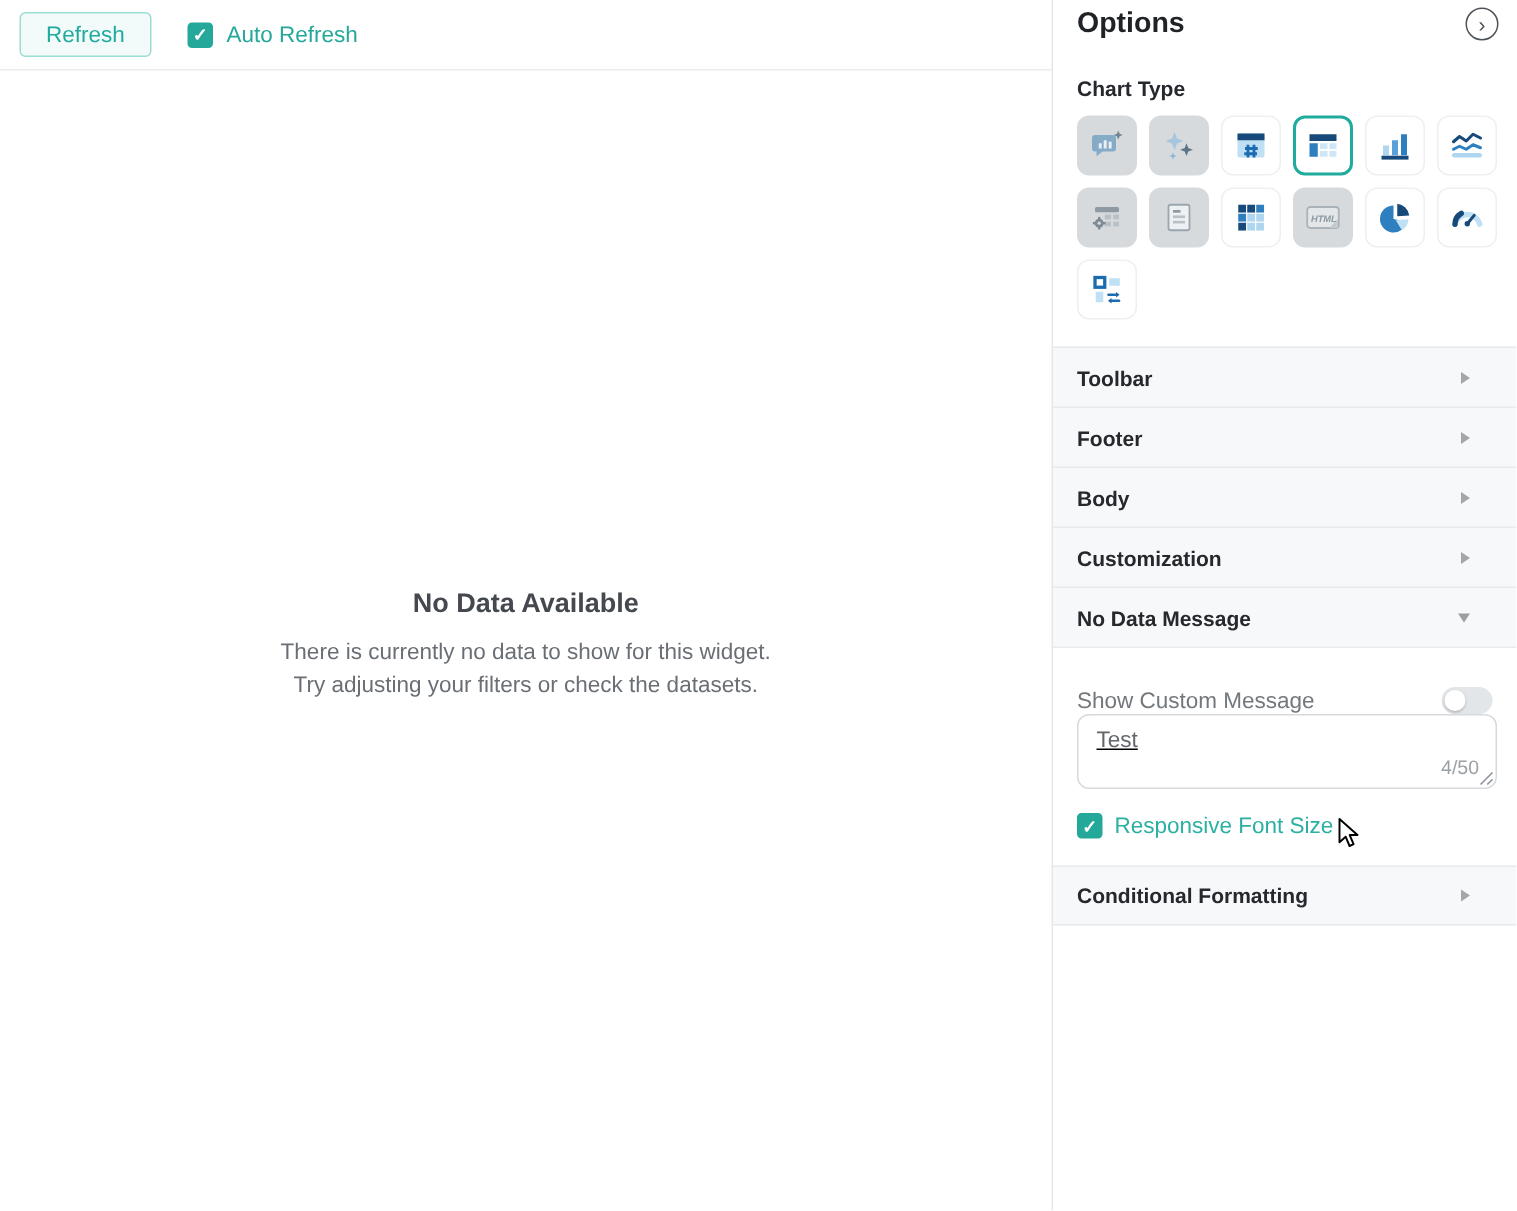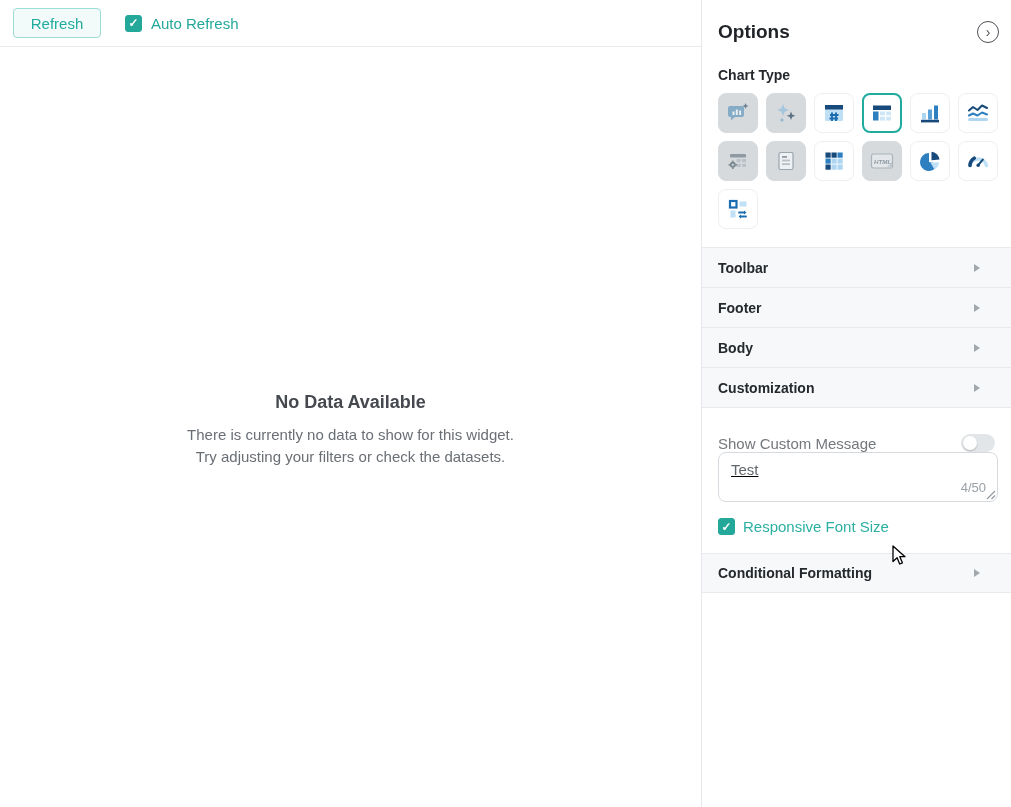--- a/index.html
+++ b/index.html
@@ -15,21 +15,21 @@
   .cb.on { background:#23a89a; border-color:#23a89a; }
   .cb.on::after { content:"✓"; font-weight:bold; }
   .auto-refresh-label { color:#23a89a; font-size:15px; }
 
   .empty-state { position:absolute; left:0; top:392px; width:701px; text-align:center; }
   .empty-title { font-size:18px; font-weight:bold; color:#45494f; margin-bottom:11px; }
   .empty-line { font-size:15px; color:#6a6f75; line-height:22px; }
 
   
   .panel { position:absolute; left:701px; top:0; width:310px; height:807px; background:#fff; border-left:1px solid #e5e7ea; }
-  .panel-header { display:flex; align-items:flex-end; justify-content:space-between; padding:21px 12px 0 16px; }
+  .panel-header { display:flex; align-items:flex-end; justify-content:space-between; padding:5px 12px 0 16px; }
   .panel-title { font-size:19px; font-weight:600; color:#1f2227; }
   .collapse-btn { width:22px; height:22px; border-radius:50%; border:1.5px solid #4d5257; background:#fff; display:flex; align-items:center; justify-content:center; cursor:pointer; color:#4d5257; font-size:14px; line-height:1; padding-bottom:1px; }
 
   .chart-type-label { padding:24px 0 10px 16px; font-size:14px; font-weight:bold; color:#25282c; }
   .icon-grid { display:flex; flex-wrap:wrap; gap:8px; padding:0 14px 0 16px; width:310px; }
   .chart-icon { width:40px; height:40px; border-radius:8px; background:#fff; border:1px solid #edeff1; display:flex; align-items:center; justify-content:center; cursor:pointer; }
   .chart-icon.disabled { background:#d7dadd; border-color:#d7dadd; cursor:default; }
   .chart-icon.selected { border:2px solid #1fab9e; }
 
   .accordion { margin-top:18px; }
@@ -237,20 +237,24 @@
         <span class="tri-right"></span>
       </div>
       <div class="acc-header">
         <span class="acc-label">Body</span>
         <span class="tri-right"></span>
       </div>
       <div class="acc-header">
         <span class="acc-label">Customization</span>
         <span class="tri-right"></span>
       </div>
+      <div class="acc-header">
+        <span class="acc-label">No Data Message</span>
+        <span class="tri-down"></span>
+      </div>
 
       <div class="acc-content">
         <div class="row-toggle">
           <span class="row-toggle-label">Show Custom Message</span>
           <span class="toggle"></span>
         </div>
 
         <div class="ta-wrap">
           <textarea class="ta" style="">Test</textarea>
           <span class="ta-counter">4/50</span>

